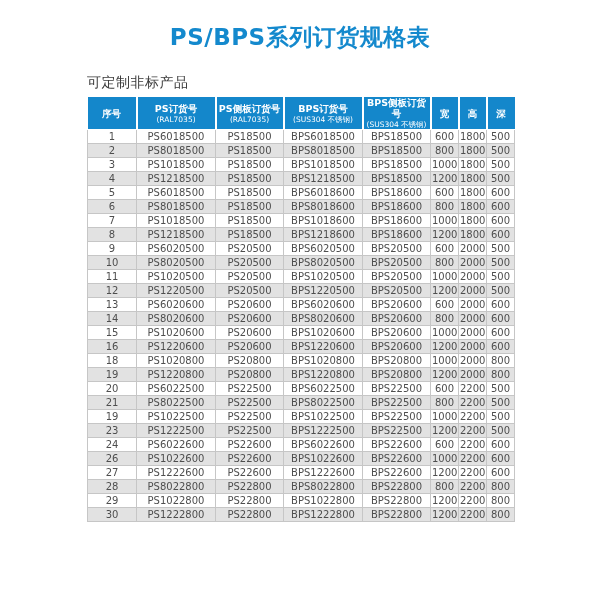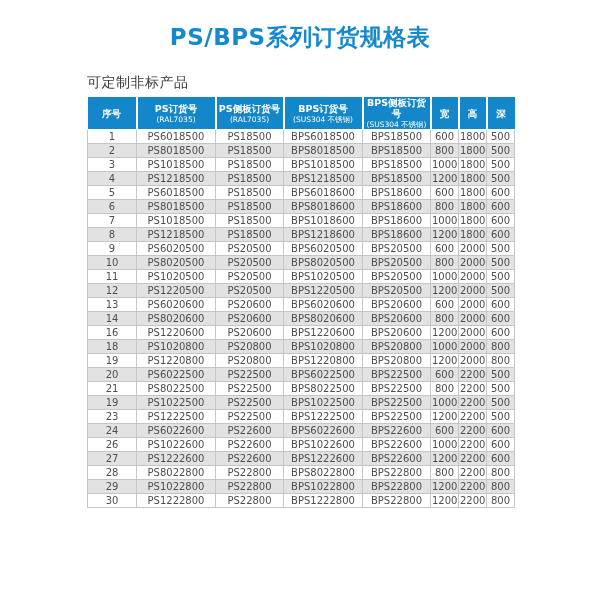--- a/index.html
+++ b/index.html
@@ -263,20 +263,30 @@
           <td>14</td>
           <td>PS8020600</td>
           <td>PS20600</td>
           <td>BPS8020600</td>
           <td>BPS20600</td>
           <td>800</td>
           <td>2000</td>
           <td>600</td>
         </tr>
         <tr>
+          <td>15</td>
+          <td>PS1020600</td>
+          <td>PS20600</td>
+          <td>BPS1020600</td>
+          <td>BPS20600</td>
+          <td>1000</td>
+          <td>2000</td>
+          <td>600</td>
+        </tr>
+        <tr>
           <td>16</td>
           <td>PS1220600</td>
           <td>PS20600</td>
           <td>BPS1220600</td>
           <td>BPS20600</td>
           <td>1200</td>
           <td>2000</td>
           <td>600</td>
         </tr>
         <tr>

